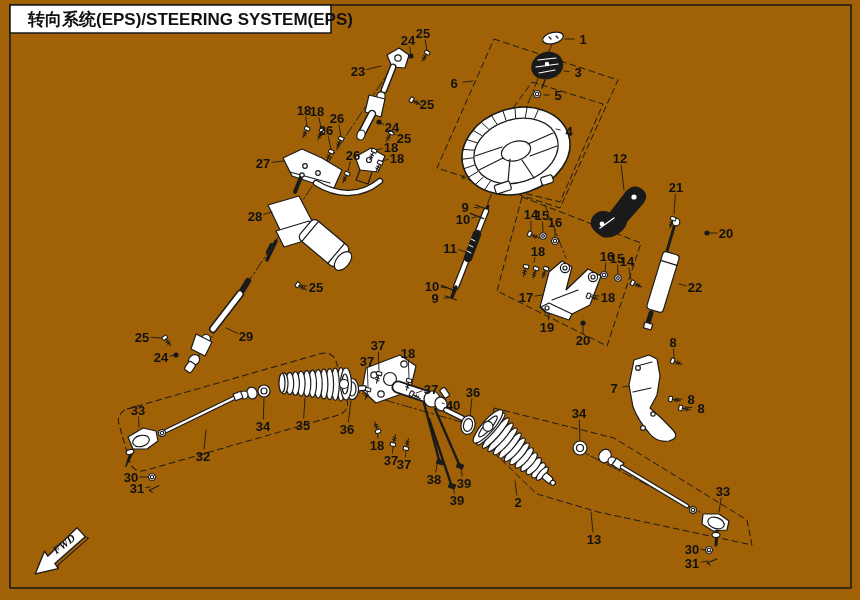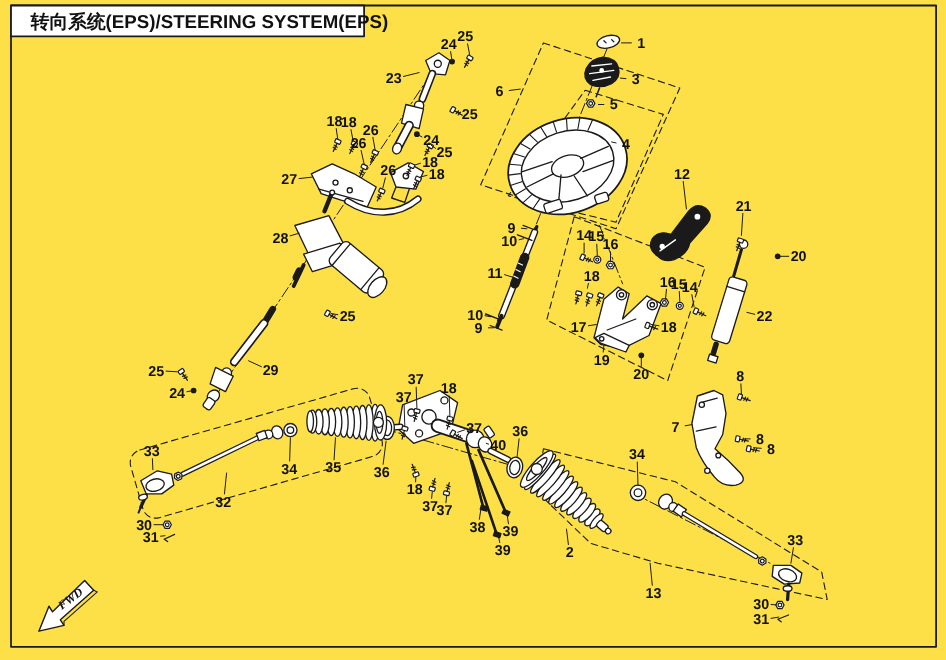--- a/index.html
+++ b/index.html
@@ -1,17 +1,17 @@
 <!DOCTYPE html>
 <html><head>
 <meta charset="utf-8">
 <style>
   html,body{margin:0;padding:0;background:#ffffff;width:860px;height:600px;overflow:hidden;}
   body{font-family:"Liberation Sans","DejaVu Sans",sans-serif;}
-  #stage{position:relative;width:860px;height:600px;background:#fde047;}
+  #stage{position:relative;width:860px;height:600px;background:#a16207;}
   svg{display:block;}
   .ink{stroke:#1a1a1a;}
   text.callout{font-family:"Liberation Sans","DejaVu Sans",sans-serif;font-weight:bold;font-size:13px;fill:#111;}
   text.title-text{font-family:"Liberation Sans","DejaVu Sans",sans-serif;font-weight:bold;font-size:17px;fill:#111;}
   text.fwd-text{font-family:"Liberation Serif","DejaVu Serif",serif;font-weight:bold;font-style:italic;font-size:11px;fill:#111;}
 </style>
 </head>
 <body>
 
 <div id="stage">

